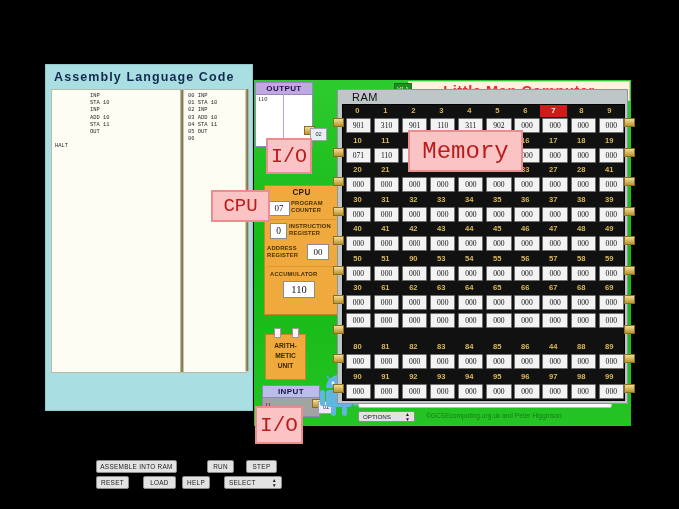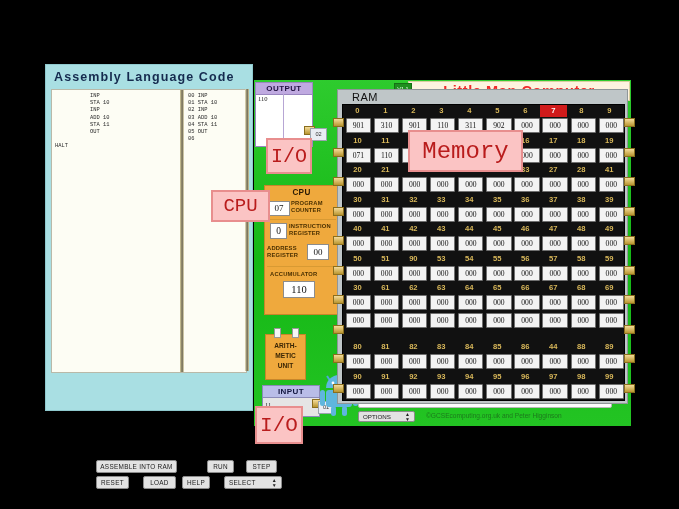--- a/index.html
+++ b/index.html
@@ -82,21 +82,21 @@
   #ar-lab{left:2px;top:59px;}
   #ar-val{left:42px;top:58px;width:20px;height:14px;font-size:9px;line-height:14px;}
   #acc-lab{left:5px;top:85px;}
   #acc-val{left:18px;top:95px;width:30px;height:15px;font-size:10.5px;line-height:15px;}
 
   #alu-box{position:absolute;left:11px;top:254px;width:41px;height:46px;background:#efa93d;border:1px solid #c8862a;
            text-align:center;font-size:6.6px;font-weight:bold;color:#3a2605;line-height:10px;padding-top:6px;box-sizing:border-box;}
   .alu-pin{position:absolute;top:-7px;width:5px;height:8px;background:#f6f6f6;border:1px solid #9a9a9a;}
 
   
-  #input-box{position:absolute;left:8px;top:305px;width:56px;height:30px;background:#e5e5e5;border:1px solid #8a8ab8;}
+  #input-box{position:absolute;left:8px;top:305px;width:56px;height:30px;background:#a3a3a3;border:1px solid #8a8ab8;}
   #input-hdr{position:absolute;left:0;top:0;width:56px;height:11px;background:#b9bde8;border-bottom:1px solid #8a8ab8;
              color:#12163f;font-size:8px;font-weight:bold;text-align:center;line-height:11px;letter-spacing:.4px;}
   #input-val{position:absolute;left:2px;top:15px;font-size:6.6px;color:#222;font-family:"Liberation Serif",serif;}
   #tag01{position:absolute;left:64px;top:321px;width:14px;height:11px;background:#e9edf3;border:1px solid #9aa3ad;
          font-size:5.6px;color:#333;text-align:center;line-height:11px;}
   #tag01-clip{position:absolute;left:58px;top:319px;width:9px;height:7px;background:linear-gradient(180deg,#f5dc9a,#b8952f);border:1px solid #8a6e1e;}
 
   
   #status-bubble{position:absolute;left:104px;top:307px;width:252px;height:19px;background:#fdfdfd;border:1px solid #b9b9b9;border-radius:2px;
                  display:flex;align-items:center;justify-content:center;}

